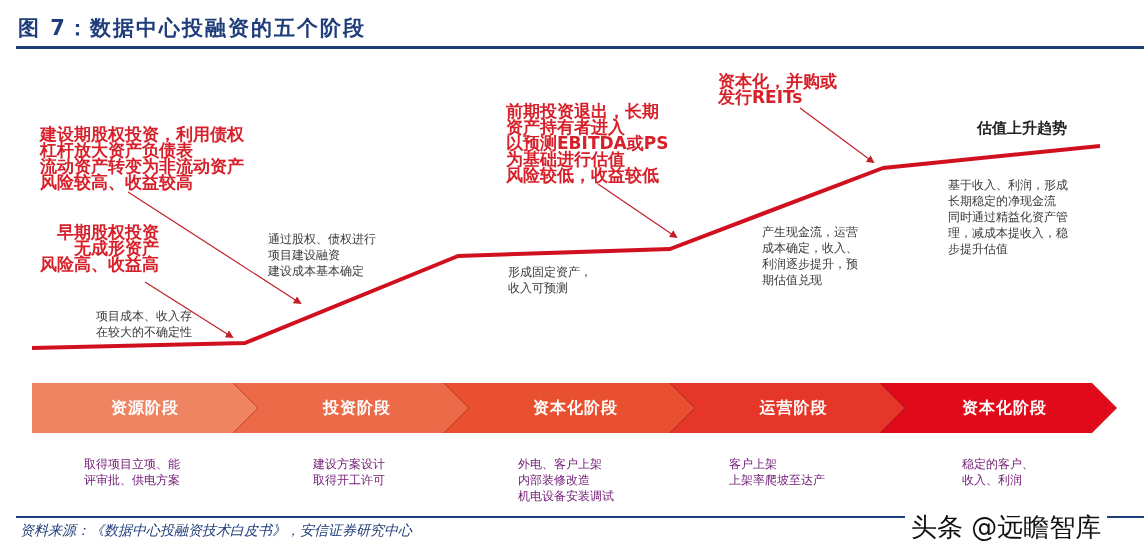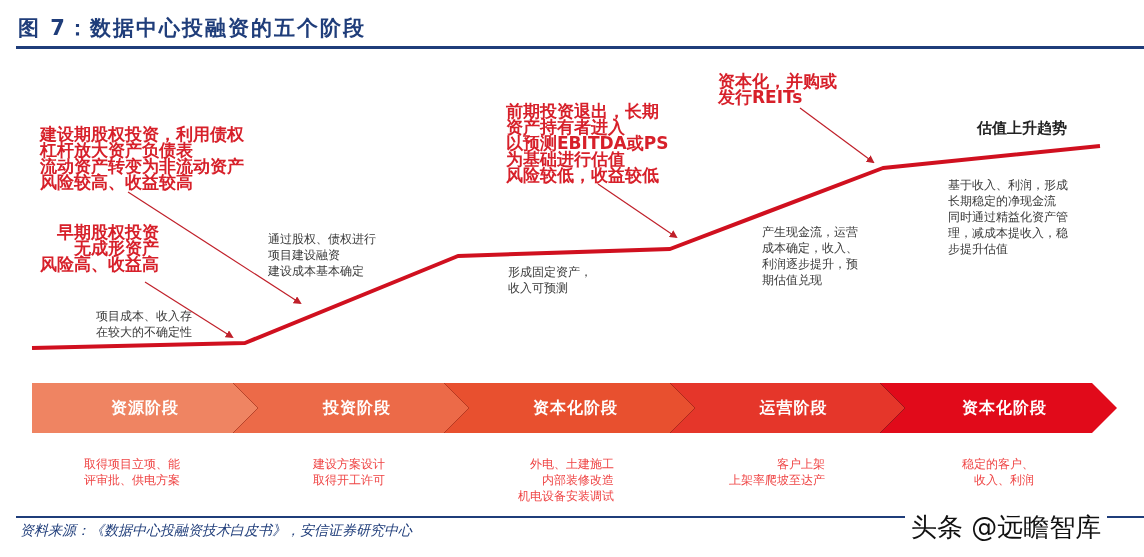--- a/index.html
+++ b/index.html
@@ -6,21 +6,21 @@
     body { width: 1144px; height: 557px; position: relative; overflow: hidden;
            font-family: "DejaVu Sans", "Liberation Sans", sans-serif; }
     .abs { position: absolute; }
     .title { left: 18px; top: 14px; font-size: 21px; font-weight: bold; color: #1f3d7a; letter-spacing: 2px; white-space: nowrap; }
     .title-rule { left: 16px; top: 46px; width: 1128px; height: 3px; background: #1f3d7a; }
     .red-note { color: #d7202a; font-weight: bold; font-size: 17px; line-height: 16px; white-space: pre; }
     .gray-note { color: #3a3a3a; font-size: 12px; line-height: 16px; white-space: pre; }
     .trend-label { color: #222; font-weight: bold; font-size: 15px; white-space: nowrap; }
     svg.main { position: absolute; left: 0; top: 0; }
     .stage-label { position: absolute; color: #ffffff; font-size: 16px; font-weight: bold; text-align: center; top: 398px; letter-spacing: 1px; }
-    .stage-desc { position: absolute; color: #ef4444; font-size: 12px; line-height: 16px; white-space: pre; top: 456px; text-align: right; }
+    .stage-desc { position: absolute; color: #701a75; font-size: 12px; line-height: 16px; white-space: pre; top: 456px; }
     .bottom-rule { left: 16px; top: 516px; width: 1128px; height: 2px; background: #1f3d7a; }
     .source { left: 20px; top: 522px; font-size: 14px; color: #1f3d7a; font-style: italic; font-family: "DejaVu Serif", "Liberation Serif", serif; white-space: nowrap; }
     .watermark { left: 905px; top: 510px; font-size: 26px; color: #111; background: #ffffff; padding: 0 6px; white-space: nowrap; }
   </style>
 </head>
 <body>
 
 <div class="abs title">图 7：数据中心投融资的五个阶段</div>
 <div class="abs title-rule"></div>
 
@@ -87,21 +87,21 @@
 <div class="stage-label" style="left:32px; width:226px;">资源阶段</div>
 <div class="stage-label" style="left:245px; width:224px;">投资阶段</div>
 <div class="stage-label" style="left:456px; width:239px;">资本化阶段</div>
 <div class="stage-label" style="left:682px; width:223px;">运营阶段</div>
 <div class="stage-label" style="left:892px; width:225px;">资本化阶段</div>
 
 <div class="stage-desc" style="left:84px;">取得项目立项、能
 评审批、供电方案</div>
 <div class="stage-desc" style="left:313px;">建设方案设计
 取得开工许可</div>
-<div class="stage-desc" style="left:518px;">外电、土建施工
+<div class="stage-desc" style="left:518px;">外电、客户上架
 内部装修改造
 机电设备安装调试</div>
 <div class="stage-desc" style="left:729px;">客户上架
 上架率爬坡至达产</div>
 <div class="stage-desc" style="left:962px;">稳定的客户、
 收入、利润</div>
 
 <div class="abs bottom-rule"></div>
 <div class="abs source">资料来源：《数据中心投融资技术白皮书》，安信证券研究中心</div>
 <div class="abs watermark">头条 @远瞻智库</div>

